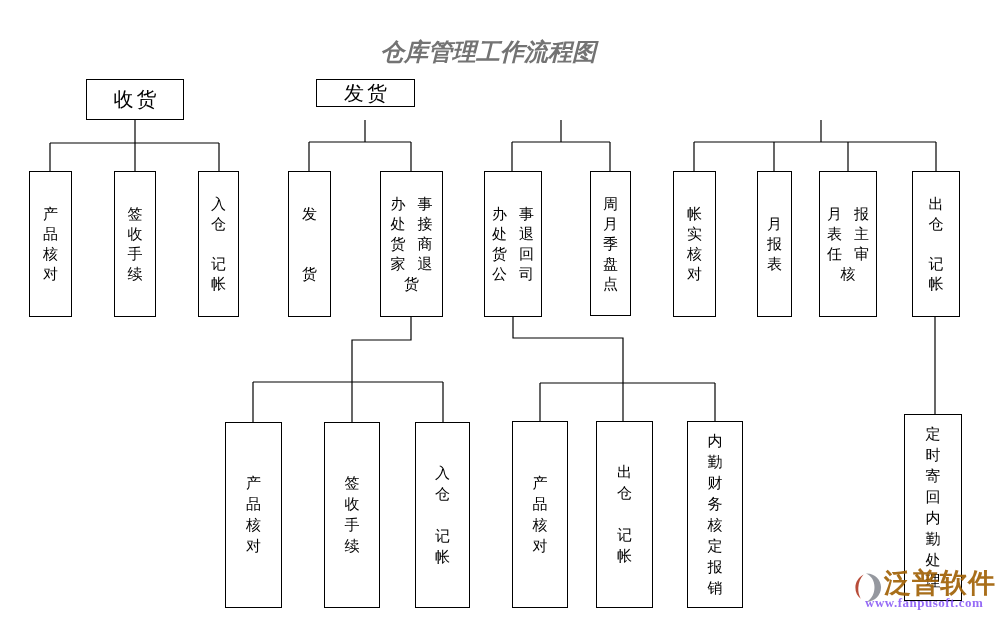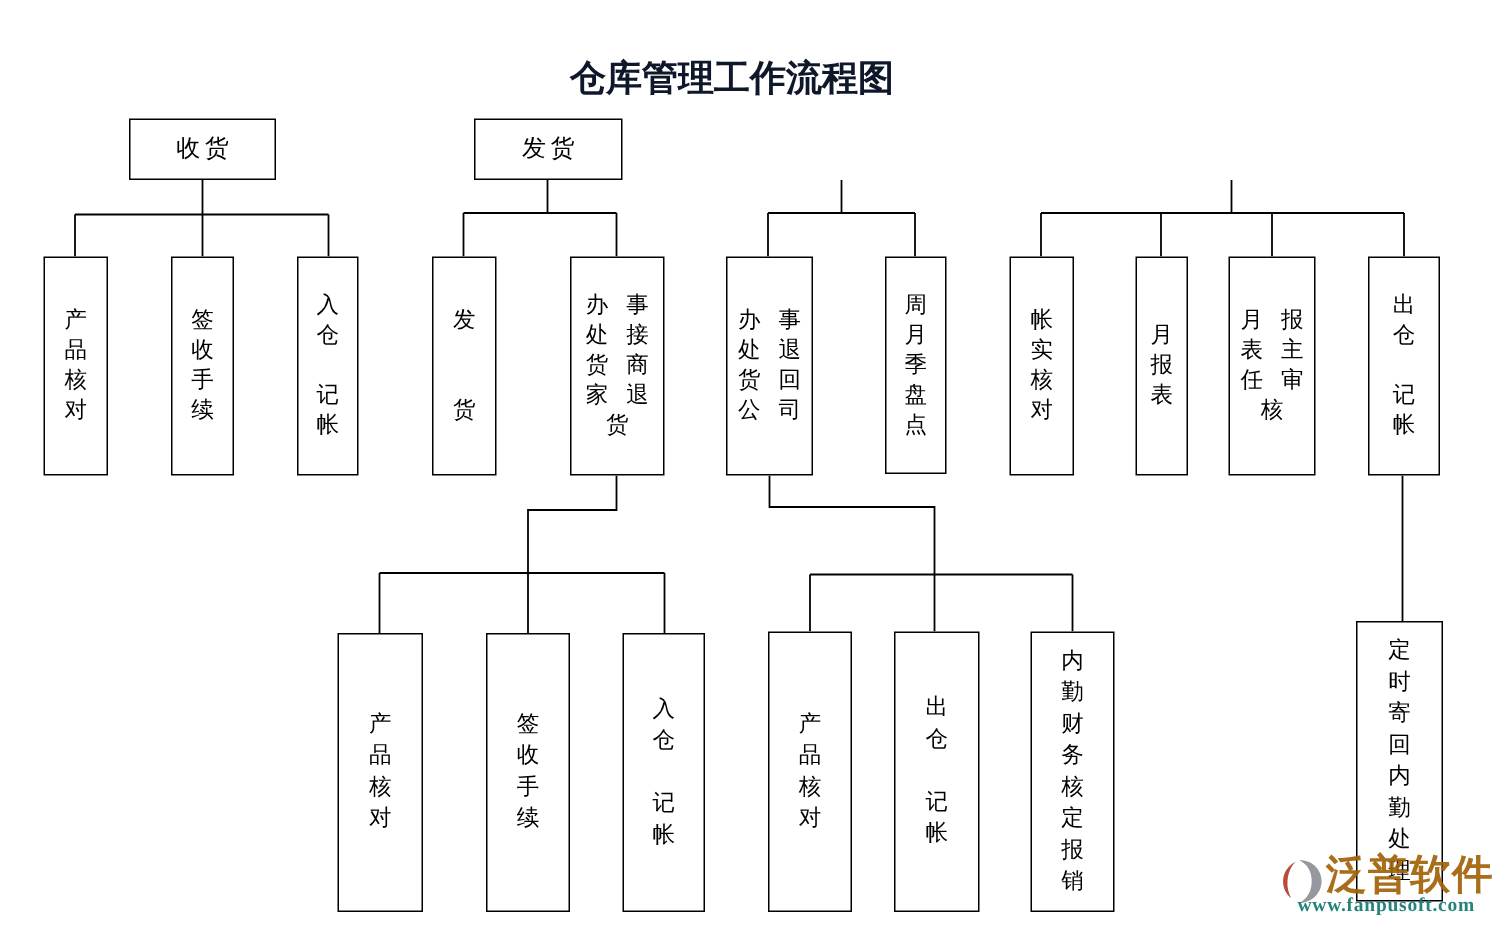--- a/index.html
+++ b/index.html
@@ -11,21 +11,21 @@
   #nodes-layer{position:absolute;left:0;top:0;width:996px;height:617px;z-index:2;}
   .page-title{
     position:absolute;left:377px;top:36px;width:222px;text-align:center;
     font-size:24px;font-weight:bold;letter-spacing:0;white-space:nowrap;
     font-family:"Liberation Sans","DejaVu Sans",sans-serif;z-index:3;
   }
   .box{
     position:absolute;box-sizing:border-box;border:1px solid #000;background:#fff;
     display:flex;flex-direction:column;align-items:center;justify-content:center;
   }
-  .hbox{flex-direction:row;font-size:16px;letter-spacing:3px;text-indent:3px;white-space:nowrap;justify-content:center;}
+  .hbox{flex-direction:row;font-size:20px;letter-spacing:3px;text-indent:3px;white-space:nowrap;justify-content:center;}
   .vbox{font-size:15px;}
   .vrow{
     height:var(--lh,20px);line-height:var(--lh,20px);
     display:flex;justify-content:center;gap:12px;white-space:nowrap;
   }
   .watermark{position:absolute;left:850px;top:565px;width:146px;height:50px;z-index:4;}
   .wm-logo{position:absolute;left:2px;top:7px;width:31px;height:31px;opacity:.95;}
   .wm-brand{
     position:absolute;left:34px;top:0px;font-size:27px;font-weight:bold;
     letter-spacing:1px;white-space:nowrap;opacity:.92;
@@ -35,21 +35,21 @@
     position:absolute;left:15px;top:30px;font-size:13px;font-weight:bold;
     letter-spacing:.5px;white-space:nowrap;opacity:.9;
     font-family:"Liberation Serif","DejaVu Serif",serif;
   }
 </style>
 </head>
 <body>
 
 <div id="canvas">
 
-  <div class="page-title" style="color: #0f172a;">仓库管理工作流程图</div>
+  <div class="page-title" style="color: #737373; font-style: italic;">仓库管理工作流程图</div>
 
   <svg id="connector-layer" viewBox="0 0 996 617" xmlns="http://www.w3.org/2000/svg">
       <polyline points="135,120 135,143" fill="none" stroke="#000000" stroke-width="1.2"></polyline>
       <polyline points="50,143 219,143" fill="none" stroke="#000000" stroke-width="1.2"></polyline>
       <polyline points="50,143 50,171" fill="none" stroke="#000000" stroke-width="1.2"></polyline>
       <polyline points="135,143 135,171" fill="none" stroke="#000000" stroke-width="1.2"></polyline>
       <polyline points="219,143 219,171" fill="none" stroke="#000000" stroke-width="1.2"></polyline>
       <polyline points="365,120 365,142" fill="none" stroke="#000000" stroke-width="1.2"></polyline>
       <polyline points="309,142 411,142" fill="none" stroke="#000000" stroke-width="1.2"></polyline>
       <polyline points="309,142 309,171" fill="none" stroke="#000000" stroke-width="1.2"></polyline>
@@ -74,21 +74,21 @@
       <polyline points="540,383 540,421" fill="none" stroke="#000000" stroke-width="1.2"></polyline>
       <polyline points="623,383 623,421" fill="none" stroke="#000000" stroke-width="1.2"></polyline>
       <polyline points="715,383 715,421" fill="none" stroke="#000000" stroke-width="1.2"></polyline>
       <polyline points="935,317 935,414" fill="none" stroke="#000000" stroke-width="1.2"></polyline>
     </svg>
 
   <div id="nodes-layer">
       <div class="box hbox" style="left: 86px; top: 79px; width: 98px; height: 41px; border-color: rgb(0, 0, 0); --lh: 20px;">
         <span>收货</span>
       </div>
-      <div class="box hbox" style="left: 316px; top: 79px; width: 99px; height: 41px; border-color: rgb(0, 0, 0); --lh: 20px;">
+      <div class="box hbox" style="left: 316px; top: 79px; width: 99px; height: 28px; border-color: rgb(0, 0, 0); --lh: 20px;">
         <span>发货</span>
       </div>
       <div class="box vbox" style="left: 29px; top: 171px; width: 43px; height: 146px; border-color: rgb(0, 0, 0); --lh: 20px;">
         <div class="vrow">
           <span>产</span>
         </div>
         <div class="vrow">
           <span>品</span>
         </div>
         <div class="vrow">
@@ -376,16 +376,16 @@
       </div>
     </div>
 
   <div class="watermark">
     <svg class="wm-logo" viewBox="0 0 32 32" xmlns="http://www.w3.org/2000/svg">
       <path id="wm-logo-red" d="M12 2.5 C6.5 5.5 3.5 10.5 3.5 16 C3.5 21 5.5 24.8 9 27.5 C7 23.5 6.3 20 6.5 16.2 C6.8 10.5 8.8 6 12 2.5 Z" fill="#b5432f"></path>
       <path id="wm-logo-gray" d="M14.5 1.5 C23.5 1 30 8 30 15.8 C30 24 23.5 30.5 15 31 C20.5 27.5 23.2 22.5 23.2 15.8 C23.2 9 20 4 14.5 1.5 Z" fill="#90939a"></path>
       <path id="wm-logo-gray2" d="M12.5 6.5 C10 9.5 9 12.5 9 16.2 C9 19.8 10 22.8 12.2 25.5 C16 24.5 18.5 20.8 18.5 16 C18.5 11.2 16.2 7.8 12.5 6.5 Z" opacity="0.0"></path>
     </svg>
     <span class="wm-brand" style="color: #a16207;">泛普软件</span>
-    <span class="wm-url" style="color: #0f766e;">www.fanpusoft.com</span>
+    <span class="wm-url" style="color: #8b5cf6;">www.fanpusoft.com</span>
   </div>
 
 </div>
 
 </body></html>

